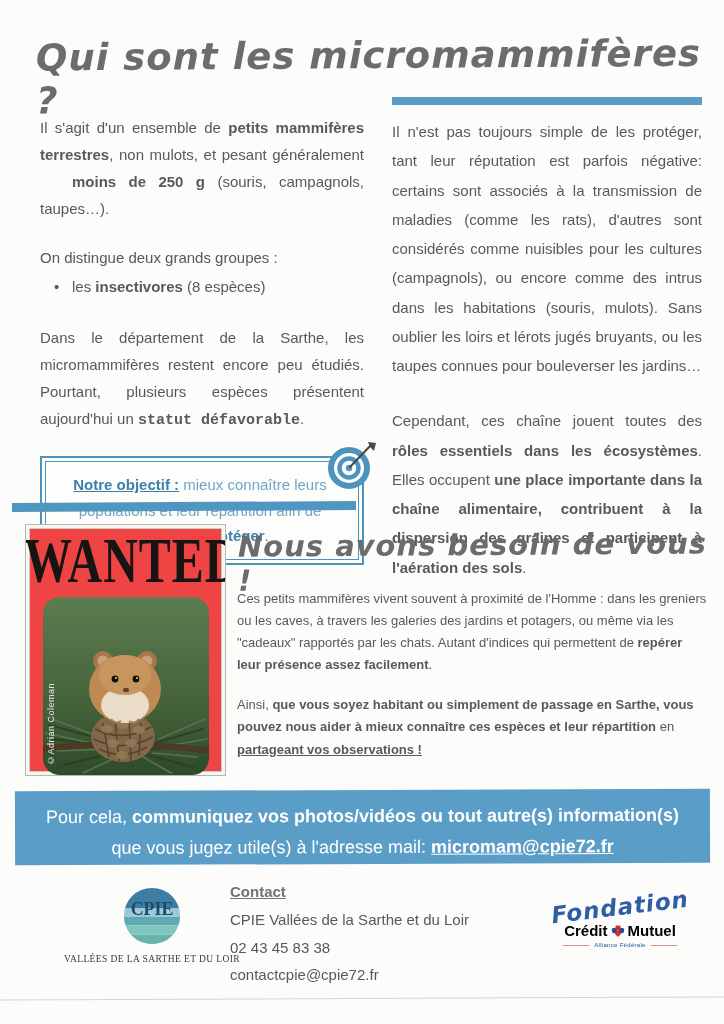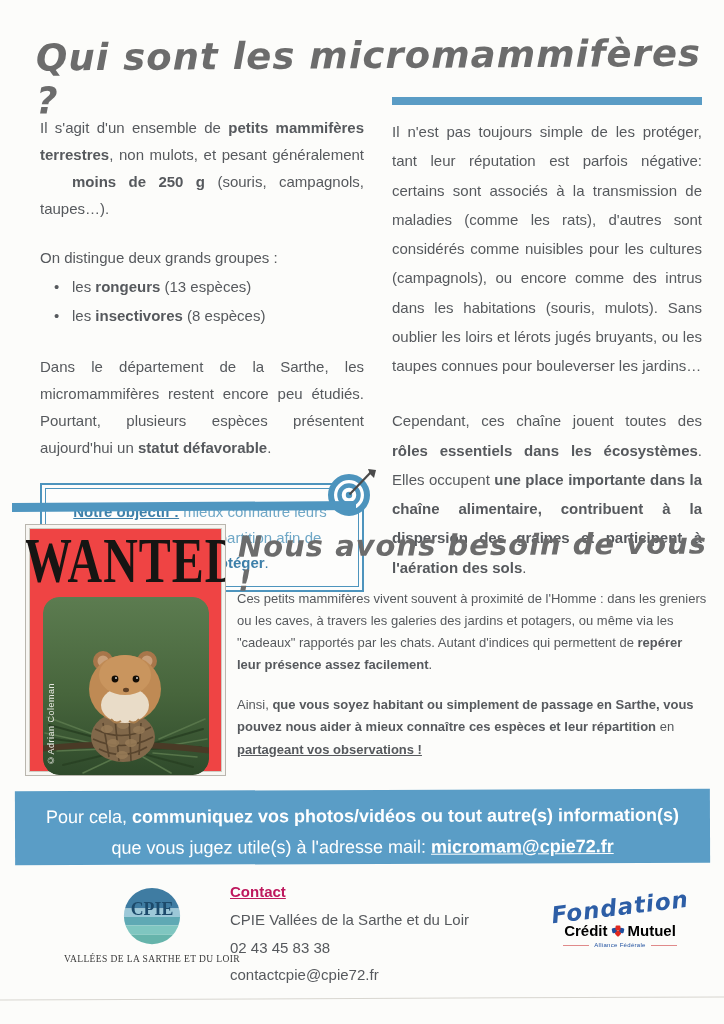--- a/index.html
+++ b/index.html
@@ -104,21 +104,21 @@
   }
 
   
   #cpie-logo-block { left: 62px; top: 886px; width: 180px; text-align: center; }
   #cpie-logo { width: 60px; height: 60px; }
   #cpie-logo-caption {
     font-family: "Liberation Serif", serif;
     font-size: 9.5px; letter-spacing: 0.4px; color: #3a3a3a; margin-top: 4px; white-space: nowrap;
   }
   #contact-block { left: 230px; top: 878px; width: 280px; font-size: 15px; line-height: 1.85; }
-  #contact-heading { font-weight: 700; text-decoration: underline; color: #be185d; }
+  #contact-heading { font-weight: 700; text-decoration: underline; color: #737373; }
 
   #fondation-block { left: 536px; top: 894px; width: 168px; text-align: center; }
   #fondation-script {
     font-family: "DejaVu Sans", sans-serif;
     font-style: italic; font-weight: 700;
     color: #2d5ea6; font-size: 23px;
     display: inline-block; transform: rotate(-7deg);
     letter-spacing: 1px;
   }
   #credit-mutuel-row {
@@ -138,24 +138,23 @@
 </style>
 </head>
 <body>
 
 <h1 id="page-title" class="abs script">Qui sont les micromammifères ?</h1>
 
 <div id="left-col" class="abs">
   <p class="para"><span>Il s'agit d'un ensemble de </span><span style="font-weight: 700;">petits mammifères terrestres</span><span>, non mulots, et pesant généralement </span><span style="font-weight: 700; margin-left: 32px;">moins de 250 g</span><span> (souris, campagnols, taupes…).</span></p>
   <p style="text-align:left;">On distingue deux grands groupes :</p>
   <ul class="bullets">
-    <li><span>les </span><span style="font-weight: 700;">rongeurs</span><span> (13 espèces)</span></li>
     <li><span>les </span><span style="font-weight: 700;">insectivores</span><span> (8 espèces)</span></li>
   </ul>
-  <p class="para"><span>Dans le département de la Sarthe, les micromammifères restent encore peu étudiés. Pourtant, plusieurs espèces présentent aujourd'hui un </span><span style="font-weight: 700;">statut défavorable</span><span>.</span></p>
+  <p class="para"><span>Dans le département de la Sarthe, les micromammifères restent encore peu étudiés. Pourtant, plusieurs espèces présentent aujourd'hui un </span><span style="font-weight: 700; font-family: Liberation Mono, monospace;">statut défavorable</span><span>.</span></p>
 
   <div id="objective-box">
     <span><span style="font-weight: 700; text-decoration: underline; color: rgb(61, 127, 169);">Notre objectif :</span><span> mieux connaître leurs populations et leur répartition afin de </span><span style="font-weight: 700; color: rgb(61, 127, 169);">mieux les protéger</span><span style="color: rgb(61, 127, 169);">.</span></span>
     <svg id="target-icon" viewBox="0 0 52 52" aria-hidden="true">
       <circle cx="23" cy="28" r="18" fill="#ffffff" stroke="#4d94bd" stroke-width="6"></circle>
       <circle cx="23" cy="28" r="9.5" fill="#ffffff" stroke="#4d94bd" stroke-width="4.5"></circle>
       <circle cx="23" cy="28" r="3.2" fill="#4d94bd"></circle>
       <line x1="23.5" y1="27.5" x2="46" y2="4" stroke="#4a4a4a" stroke-width="2.2"></line>
       <path d="M42 2 l8 1 -2 8 -4 -4 z" fill="#4a4a4a"></path>
     </svg>

